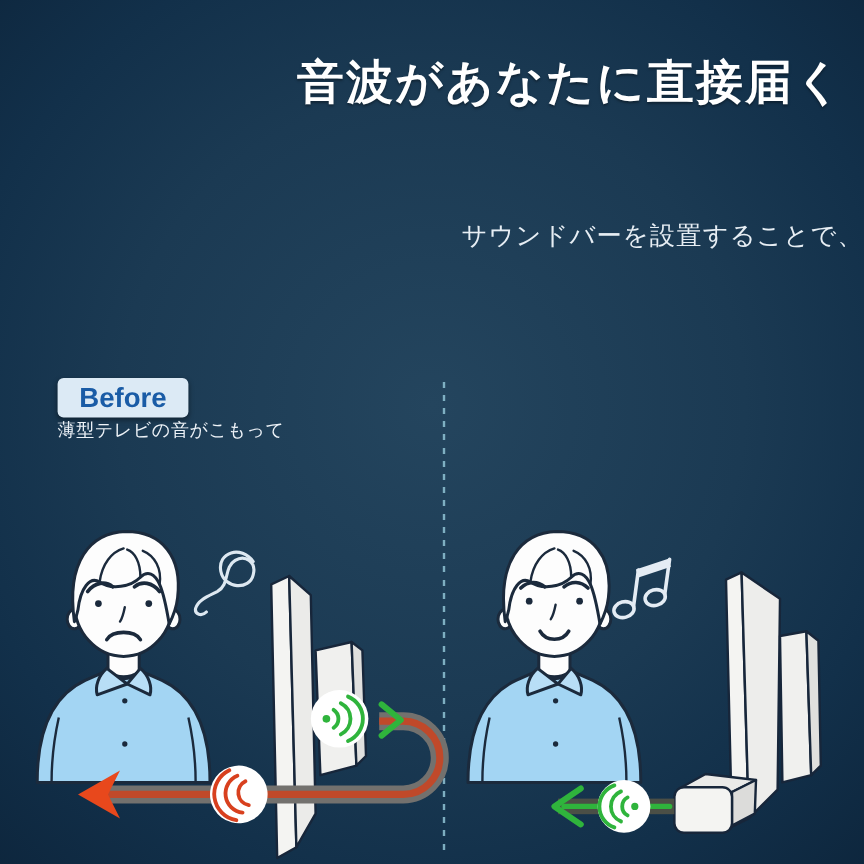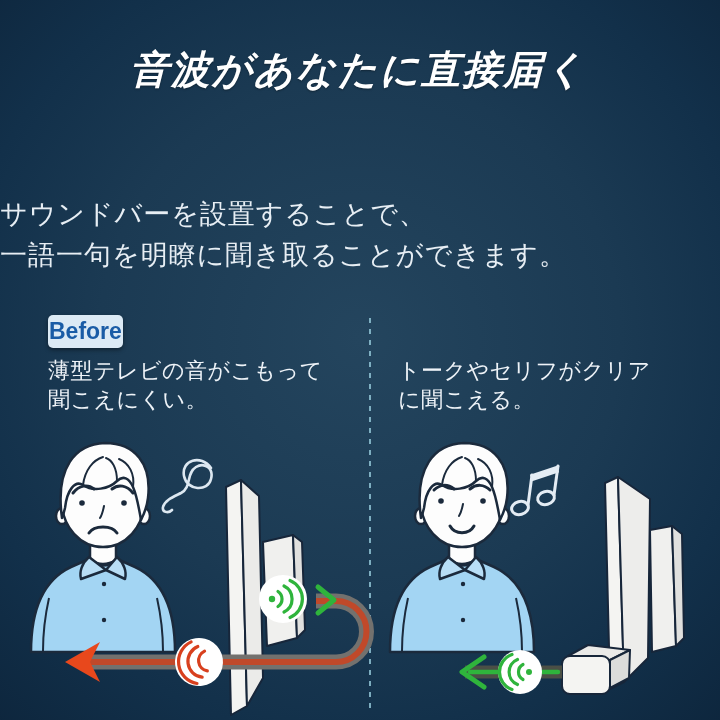--- a/index.html
+++ b/index.html
@@ -3,38 +3,37 @@
 <meta charset="utf-8">
 <style>
   html,body{margin:0;padding:0;background:#000;}
   .stage{
     position:relative;width:720px;height:720px;overflow:hidden;
     font-family:"Liberation Sans","DejaVu Sans",sans-serif;
     background:
       radial-gradient(circle 620px at 50% 47%, #24455e 0%, #1b3a53 42%, #12304a 65%, #0a1f34 100%);
   }
   .title{
-    position:absolute;top:44px;left:0;right:4px;text-align:center;
+    position:absolute;top:44px;left:0;right:16px;text-align:right;
     color:#ffffff;font-size:39px;font-weight:bold;line-height:52px;letter-spacing:2px;
     text-shadow:0 1px 2px rgba(0,0,0,.35);
-    font-style:italic;
   }
   .subtitle{
-    position:absolute;top:194px;left:0;right:0;text-align:left;
-    color:#e7eef4;font-size:27px;line-height:41px;letter-spacing:1px;font-weight:500;
+    position:absolute;top:176px;left:0;right:0;text-align:right;
+    color:#e7eef4;font-size:21px;line-height:41px;letter-spacing:1px;font-weight:500;
   }
   .badge{
-    position:absolute;top:315px;height:33px;line-height:33px;padding:0 1px;
+    position:absolute;top:315px;height:33px;line-height:33px;padding:0 18px;
     background:#dceaf5;color:#1a5ca6;font-weight:bold;font-size:23px;
     border-radius:5px;box-shadow:0 2px 4px rgba(0,0,0,.4);
   }
   .badge.b{left:48px}.badge.a{left:398px}
   .desc{
-    position:absolute;top:356px;width:310px;color:#eef3f8;
-    font-size:22px;line-height:29px;letter-spacing:.5px;
+    position:absolute;top:344px;width:310px;color:#eef3f8;
+    font-size:15px;line-height:29px;letter-spacing:.5px;
   }
   .desc.b{left:48px}.desc.a{left:398px}
   .divider{
     position:absolute;left:369px;top:318px;width:2px;height:392px;opacity:.85;
     background:repeating-linear-gradient(to bottom,#8fc3d4 0 5px,transparent 5px 11px);
   }
   .illus{position:absolute;top:430px;width:352px;height:290px}
   .illus svg{overflow:visible;display:block}
   .illus.b{left:15px}.illus.a{left:372px}
   .ln{stroke:#1b2a3c;stroke-width:2.5;stroke-linejoin:round;stroke-linecap:round}
@@ -44,34 +43,28 @@
 <body>
 
 <div class="stage">
 
   <div class="title">
     <div>音波があなたに直接届く</div>
   </div>
 
   <div class="subtitle">
     <div>サウンドバーを設置することで、</div>
-    <div>一語一句を明瞭に聞き取ることができます。</div>
   </div>
 
   <div class="badge b">Before</div>
 
   <div class="desc b">
     <div>薄型テレビの音がこもって</div>
-    <div>聞こえにくい。</div>
   </div>
 
-  <div class="desc a">
-    <div>トークやセリフがクリア</div>
-    <div>に聞こえる。</div>
-  </div>
 
   <div class="divider"></div>
 
   <div class="illus b">
     <svg width="352" height="290" viewBox="0 0 352 290" xmlns="http://www.w3.org/2000/svg">
 
       <g>
         <path class="ln" d="M75,100 L75,130 Q88,138 101,130 L101,100 Z" fill="#fdfdfd"></path>
         <ellipse class="ln" cx="47" cy="86" rx="6" ry="8" fill="#fdfdfd"></ellipse>
         <ellipse class="ln" cx="129" cy="86" rx="6" ry="8" fill="#fdfdfd"></ellipse>

